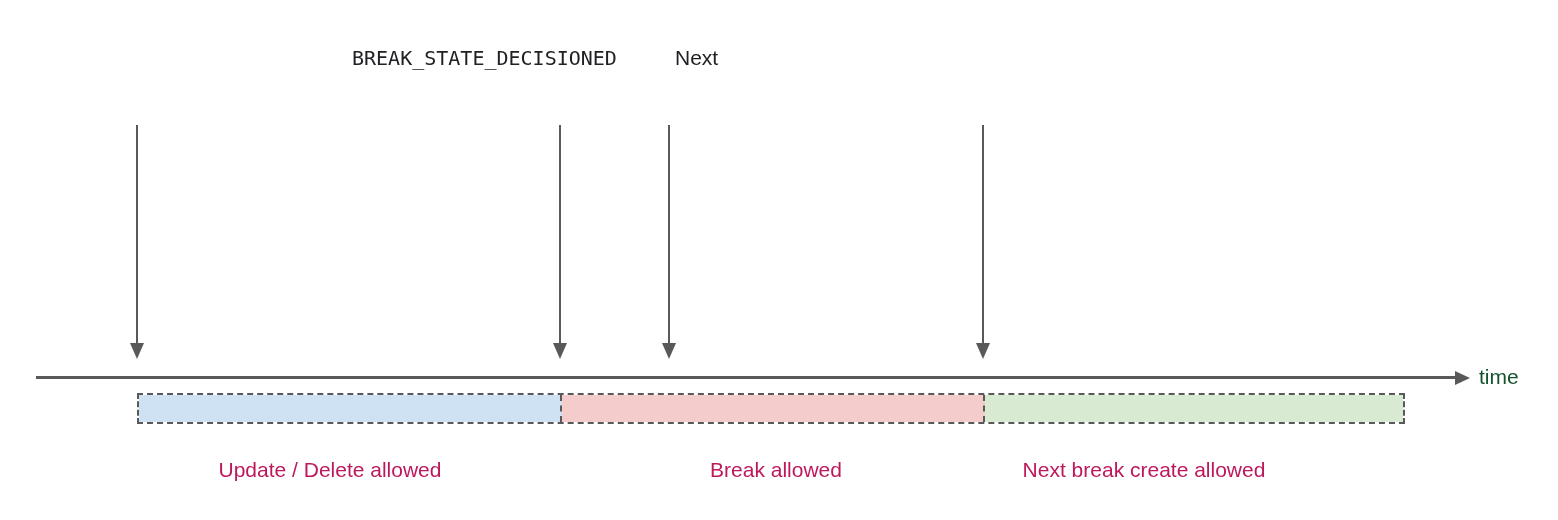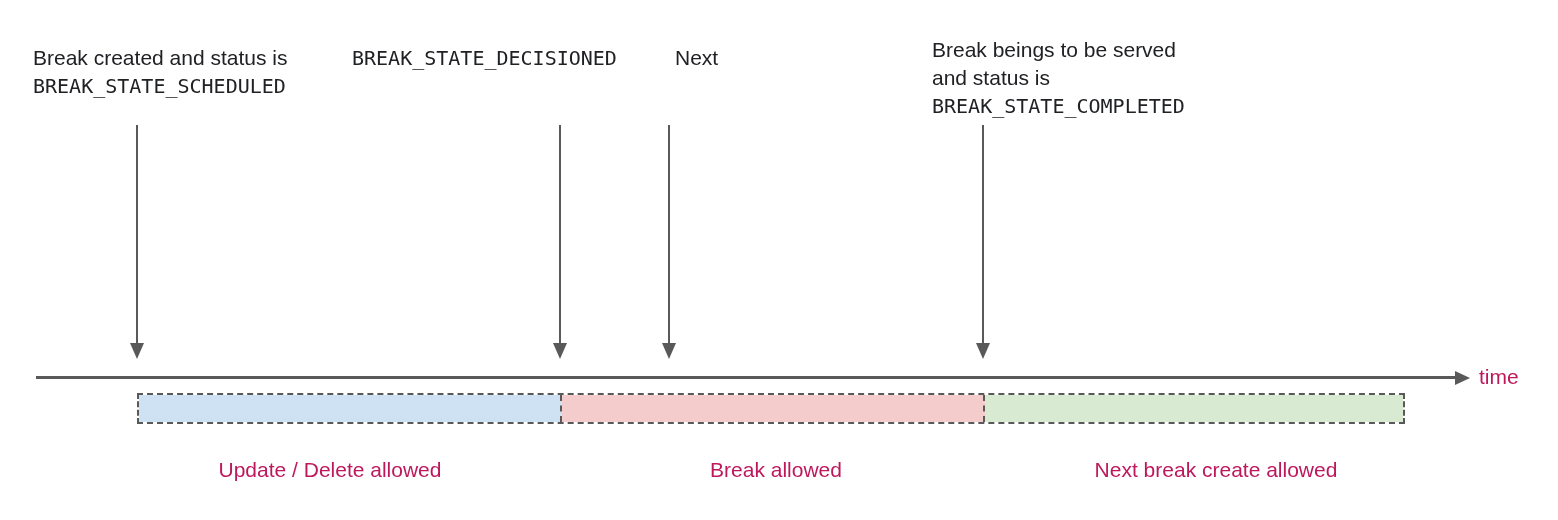--- a/index.html
+++ b/index.html
@@ -21,59 +21,50 @@
     border-right:7px solid transparent;
     border-top:16px solid #595959;
   }
   .axis-line{position:absolute;height:3px;background:#595959;}
   .axis-head{
     position:absolute;width:0;height:0;
     border-top:7px solid transparent;
     border-bottom:7px solid transparent;
     border-left:15px solid #595959;
   }
-  .axis-label{position:absolute;font-size:21px;color:#be185d;}
+  .axis-label{position:absolute;font-size:21px;color:#14532d;}
   .bar{
     position:absolute;
     left:137px;top:393px;width:1268px;height:31px;
     border:2px dashed #595959;
     box-sizing:border-box;
   }
   .bar-inner{position:relative;width:100%;height:100%;}
   .seg{position:absolute;top:0;height:100%;}
   .seg-divider{position:absolute;top:0;height:100%;width:0;border-left:2px dashed #595959;}
   .seg-label{
     position:absolute;top:458px;
     transform:translateX(-50%);
     font-size:21px;white-space:nowrap;color:#be185d;
   }
 </style>
 </head>
 <body>
 
 <div class="canvas">
 
-  <div class="ann" style="left:33px;top:44px">
-    <div class="sans">Break created and status is</div>
-    <div class="mono">BREAK_STATE_SCHEDULED</div>
-  </div>
 
   <div class="ann" style="left:352px;top:44px">
     <div class="mono">BREAK_STATE_DECISIONED</div>
   </div>
 
   <div class="ann" style="left:675px;top:44px">
     <div class="sans">Next</div>
   </div>
 
-  <div class="ann" style="left:932px;top:36px">
-    <div class="sans">Break beings to be served</div>
-    <div class="sans">and status is</div>
-    <div class="mono">BREAK_STATE_COMPLETED</div>
-  </div>
 
   <div>
     <div class="v-line" style="left:136px;top:125px;height:219px"></div>
     <div class="v-head" style="left:130px;top:343px"></div>
   </div>
   <div>
     <div class="v-line" style="left:559px;top:125px;height:219px"></div>
     <div class="v-head" style="left:553px;top:343px"></div>
   </div>
   <div>
@@ -96,15 +87,15 @@
       <div class="seg" style="left: 0px; width: 423px; background-color: rgb(207, 226, 243);"></div>
       <div class="seg" style="left: 423px; width: 423px; background-color: rgb(244, 204, 204);"></div>
       <div class="seg" style="left: 846px; width: 418px; background-color: rgb(217, 234, 211);"></div>
       <div class="seg-divider" style="left:421px"></div>
       <div class="seg-divider" style="left:844px"></div>
     </div>
   </div>
 
   <div class="seg-label" style="left:330px">Update / Delete allowed</div>
   <div class="seg-label" style="left:776px">Break allowed</div>
-  <div class="seg-label" style="left:1216px">Next break create allowed</div>
+  <div class="seg-label" style="left:1144px">Next break create allowed</div>
 
 </div>
 
 </body></html>

